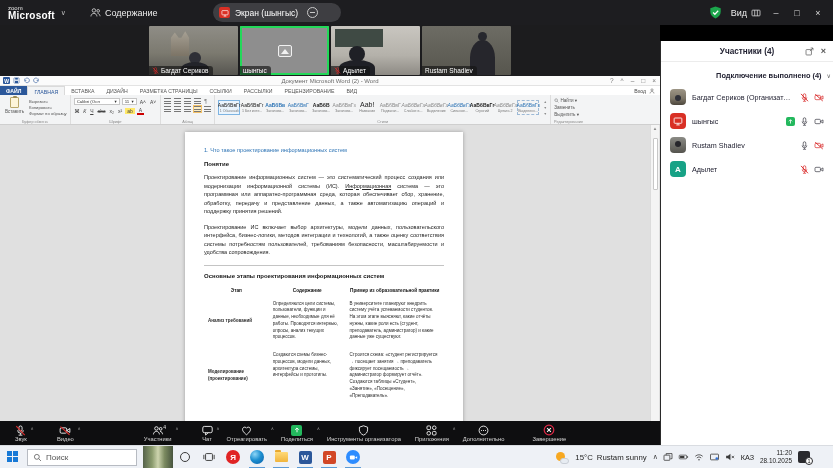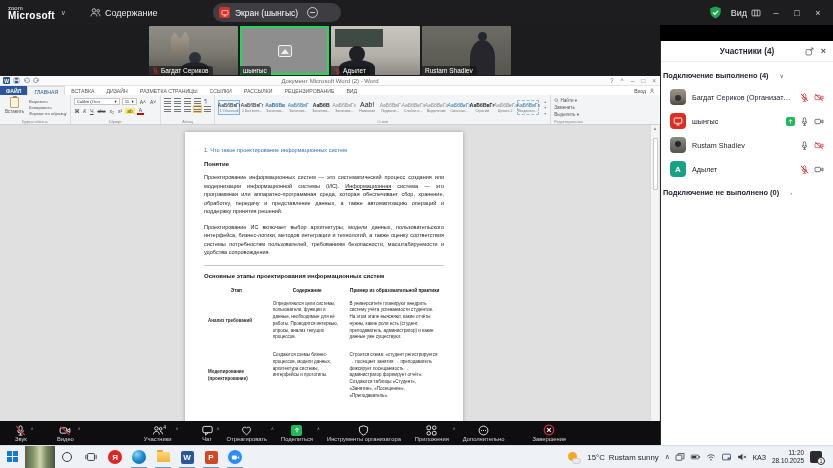--- a/index.html
+++ b/index.html
@@ -110,21 +110,21 @@
   .zi .cnt{position:absolute;top:1px;margin-left:14px;font-size:5px;color:#e8e8e8;}
   .share-sq{width:11px;height:11px;background:#23b85d;border-radius:2px;display:flex;align-items:center;justify-content:center;color:#fff;}
   .gap-lg{margin-left:56px;} .gap-md{margin-left:16px;}
   .end-item{margin-left:14px;}
 
   
   .panel{left:660px;top:41px;width:173px;height:448px;background:#fff;display:flex;flex-direction:column;border-left:1px solid #2a2a2a;}
   .phead{height:21px;border-bottom:1px solid #ececec;display:flex;align-items:center;justify-content:center;position:relative;
          font-size:8.2px;font-weight:bold;color:#232333;flex:none;}
   .phead-ics{position:absolute;right:7px;top:0;bottom:0;display:flex;align-items:center;gap:7px;color:#555;}
-  .psec{display:flex;align-items:center;gap:11px;padding:9px 2px 5px;font-size:7.4px;font-weight:bold;color:#232333;}
+  .psec{display:flex;align-items:center;gap:5px;padding:9px 2px 5px;font-size:7.4px;font-weight:bold;color:#232333;justify-content:flex-end;}
   .psec .ch{font-size:6px;color:#666;font-weight:normal;}
   .prow{display:flex;align-items:center;gap:6px;padding:4px 9px;font-size:7.2px;color:#232333;}
   .prow .nm{white-space:nowrap;overflow:hidden;text-overflow:ellipsis;}
   .prow .rics{margin-left:auto;display:flex;align-items:center;gap:5px;}
   .av{width:16px;height:16px;border-radius:4px;flex:none;display:flex;align-items:center;justify-content:center;overflow:hidden;position:relative;}
   .av1{background:linear-gradient(180deg,#9d9585 0%,#7b7466 60%,#4c463c 100%);}
   .av1 .head{left:5px;top:6px;width:6px;height:6px;background:#2f3038;}
   .av2{background:#d93025;color:#fff;}
   .av3{background:linear-gradient(180deg,#8b8b86 0%,#55544e 100%);}
   .av3 .head{left:5px;top:4px;width:6px;height:6px;background:#26262b;}
@@ -145,21 +145,21 @@
   .tbtn.open::after{content:"";position:absolute;left:4px;right:4px;bottom:0;height:2px;background:#5c9bd6;}
   .cortana{width:10px;height:10px;border:1.5px solid #3b3b3b;border-radius:50%;}
   .circ{width:14px;height:14px;border-radius:50%;display:flex;align-items:center;justify-content:center;color:#fff;font-weight:bold;font-size:8px;}
   .yx{background:#e02424;}
   .edge{background:radial-gradient(circle at 35% 30%,#8fd6f7 0%,#1d8fd0 45%,#0a5ea8 100%);}
   .folder{width:13px;height:10px;background:linear-gradient(#ffd977,#f0b43c);border-radius:1px;position:relative;}
   .folder::before{content:"";position:absolute;left:0;top:-2px;width:6px;height:2px;background:#e8a92f;border-radius:1px 1px 0 0;}
   .sq{width:13px;height:13px;border-radius:2px;display:flex;align-items:center;justify-content:center;color:#fff;font-weight:bold;font-size:8px;}
   .wd{background:#2b579a;} .pp{background:#d24726;}
   .zoomapp{background:#2d8cff;}
-  .tb-right{margin-left:auto;display:flex;align-items:center;gap:6px;margin-right:11px;}
+  .tb-right{margin-left:auto;display:flex;align-items:center;gap:6px;margin-right:23px;}
   .wicon{width:13px;height:13px;position:relative;}
   .wicon .sun{position:absolute;left:0;top:1px;width:9px;height:9px;border-radius:50%;background:#f7a821;}
   .wicon .cld{position:absolute;right:0;bottom:0;width:9px;height:6px;border-radius:4px;background:#e7ecf2;border:1px solid #c9ced6;}
   .wtxt{font-size:7.8px;color:#1f1f1f;display:flex;gap:4px;align-items:center;white-space:nowrap;}
   .tray{display:flex;align-items:center;gap:5px;color:#3a3a3a;}
   .tray .up{font-size:7px;}
   .lang{font-size:7.2px;}
   .clock{font-size:6.4px;text-align:right;line-height:1.3;}
   .notif{width:12px;height:12px;background:#2a2a2e;border-radius:2px;position:relative;}
   .notif .n1{position:absolute;right:-3px;bottom:-2px;width:8px;height:8px;border-radius:50%;background:#fff;border:1px solid #2a2a2e;
@@ -746,39 +746,41 @@
       <span class="rics">
         <svg class="ic red" width="9" height="9">
             <use href="#i-mic-off"></use>
           </svg>
         <svg class="ic dark" width="10" height="9">
             <use href="#i-cam"></use>
           </svg>
       </span>
     </div>
 
-    <div class="psec" style="padding-top:7px">
-      <span>Подключение не выполнено (0)</span>
-        <span class="ch">›</span>
-    </div>
 
     <div class="pfoot">
       <button class="pbtn">Пригласить</button>
       <button class="pbtn">Выключить звук для всех</button>
       <button class="pbtn more">···</button>
     </div>
   </div>
 
   <div class="abs taskbar">
     <div class="startb">
         <i></i>
         <i></i>
         <i></i>
         <i></i>
       </div>
+    <div class="tsearch">
+      <svg class="ic" width="9" height="9" style="color:#555">
+          <use href="#i-search"></use>
+        </svg>
+      <span>Поиск</span>
+    </div>
     <div class="widget"></div>
     <div class="tbtn">
         <span class="cortana"></span>
       </div>
     <div class="tbtn">
         <svg class="ic" width="12" height="12" style="color:#3a3a3a">
           <use href="#i-taskview"></use>
         </svg>
       </div>
     <div class="tbtn">

